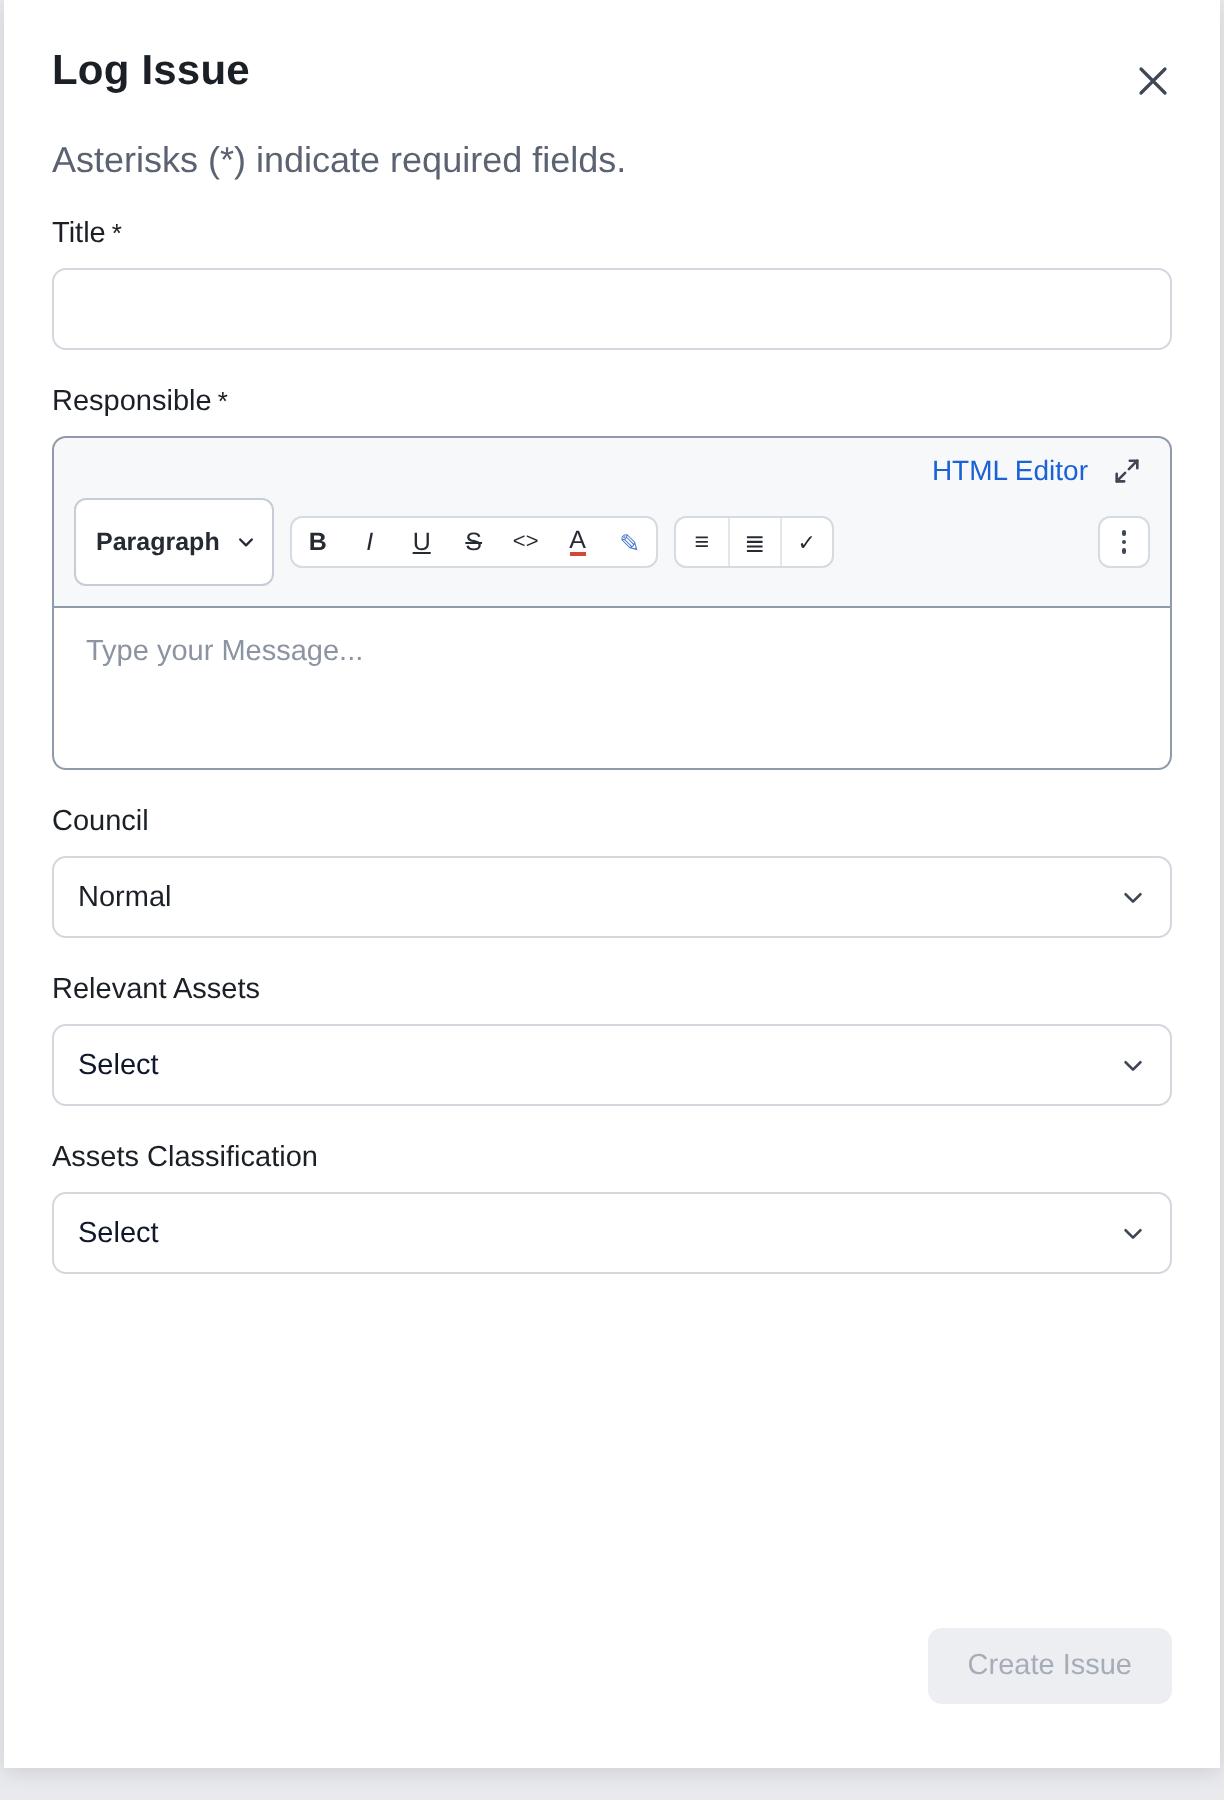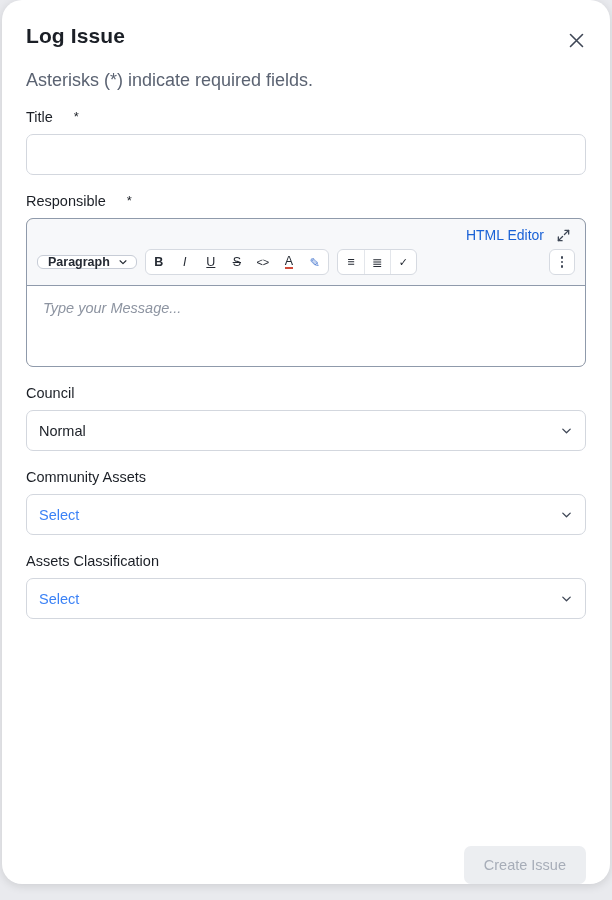--- a/index.html
+++ b/index.html
@@ -12,21 +12,21 @@
     font-family: "Liberation Sans", sans-serif;
     -webkit-font-smoothing: antialiased;
   }
   .dialog {
     position: absolute;
     left: 2px;
     top: 0;
     width: 608px;
     height: 884px;
     background: #ffffff;
-    border-radius: 20px;
+    border-radius: 0;
     box-shadow: 0 2px 10px rgba(0,0,0,0.12);
     overflow: hidden;
   }
   .dialog-header {
     position: relative;
     padding: 24px 24px 0 24px;
   }
   .dialog-title {
     font-size: 21px;
     font-weight: 600;
@@ -54,21 +54,21 @@
     color: #5b6372;
   }
   .field { margin: 18px 24px 0 24px; }
   .field-label {
     font-size: 14.5px;
     color: #1b1f26;
     font-weight: 500;
     margin-bottom: 9px;
     display: flex;
     align-items: center;
-    gap: 18px;
+    gap: 0;
   }
   .req-star {
     color: #1b1f26;
     font-size: 13px;
     line-height: 1;
     position: relative;
     top: -1px;
     margin-left: 3px;
   }
   .text-input {
@@ -121,21 +121,21 @@
     gap: 8px;
     position: relative;
   }
   .para-select {
     display: flex;
     align-items: center;
     gap: 8px;
     border: 1px solid #c7ccd6;
     background: #fff;
     border-radius: 6px;
-    height: 14px;
+    height: 44px;
     padding: 0 8px 0 10px;
     font-size: 12.5px;
     font-weight: 600;
     color: #252a33;
     cursor: pointer;
   }
   .tb-group {
     display: flex;
     align-items: center;
     border: 1px solid #d6dae1;
@@ -170,56 +170,55 @@
     gap: 2px;
     cursor: pointer;
   }
   .tb-kebab i { width: 2.5px; height: 2.5px; background: #3f4756; border-radius: 50%; display: block; }
   .editor-body {
     height: 80px;
     padding: 14px 16px;
     font-size: 14.5px;
     color: #8d94a1;
     background: #fff;
-    font-style: italic;
   }
 
   
   .select-box {
     width: 100%;
     height: 41px;
     border: 1px solid #d3d7de;
     border-radius: 7px;
     background: #fff;
     display: flex;
     align-items: center;
     padding: 0 12px;
     font-size: 14.5px;
     color: #1b1f26;
     cursor: pointer;
     position: relative;
   }
   .select-box .value { flex: 1; display: flex; align-items: center; gap: 10px; text-align: right; }
-  .select-box.placeholder-val .value { color: #3b82f6; }
+  .select-box.placeholder-val .value { color: #0f172a; }
   .chev {
     color: #3f4756;
     display: flex;
     align-items: center;
     margin-left: 8px;
   }
   .community-icon { color: #3f4756; display: flex; align-items: center; }
 
   .footer {
     position: absolute;
     left: 0;
     right: 0;
     bottom: 0;
     height: 70px;
     display: flex;
-    align-items: flex-end;
+    align-items: flex-start;
     justify-content: flex-end;
     padding: 0 24px;
   }
   .create-btn {
     background: #eceef1;
     color: #a7adb8;
     border: none;
     border-radius: 7px;
     height: 38px;
     padding: 0 20px;
@@ -330,21 +329,21 @@
       <span class="chev">
         <svg width="13" height="13" viewBox="0 0 14 14" fill="none" stroke="currentColor" stroke-width="1.4" stroke-linecap="round" stroke-linejoin="round">
           <path d="M3 5.5 L7 9.5 L11 5.5"></path>
         </svg>
       </span>
     </div>
   </div>
 
 
   <div class="field">
-    <div class="field-label">Community Assets</div>
+    <div class="field-label">Relevant Assets</div>
     <div class="select-box placeholder-val">
       <span class="value">Select</span>
       <span class="chev">
         <svg width="13" height="13" viewBox="0 0 14 14" fill="none" stroke="currentColor" stroke-width="1.4" stroke-linecap="round" stroke-linejoin="round">
           <path d="M3 5.5 L7 9.5 L11 5.5"></path>
         </svg>
       </span>
     </div>
   </div>
 

